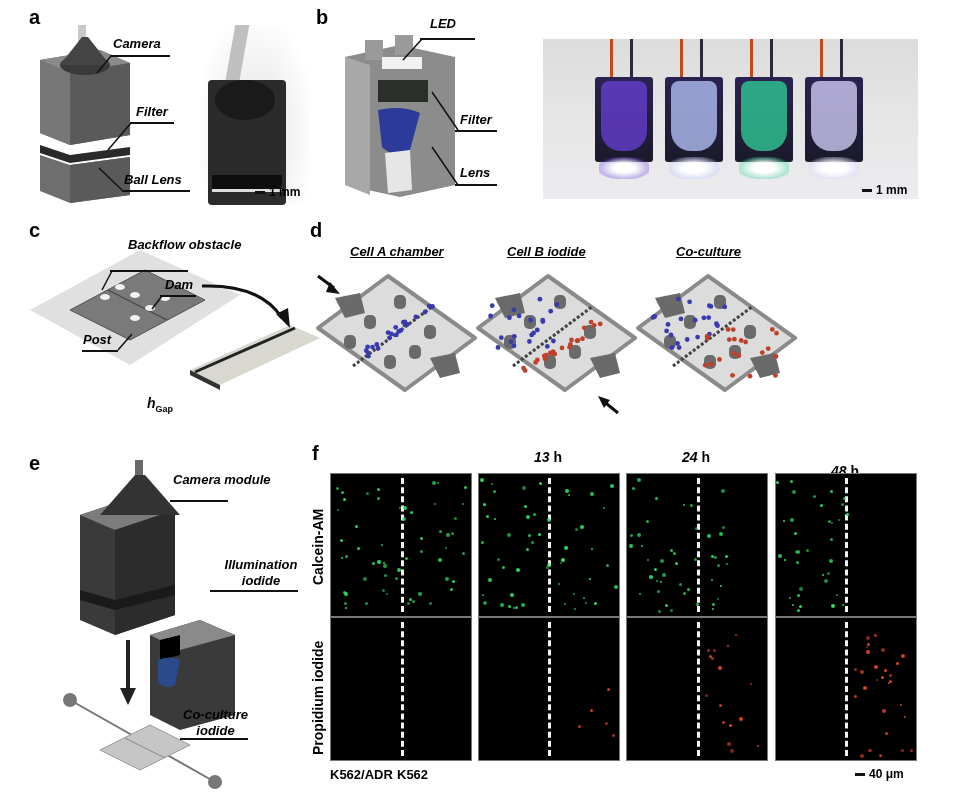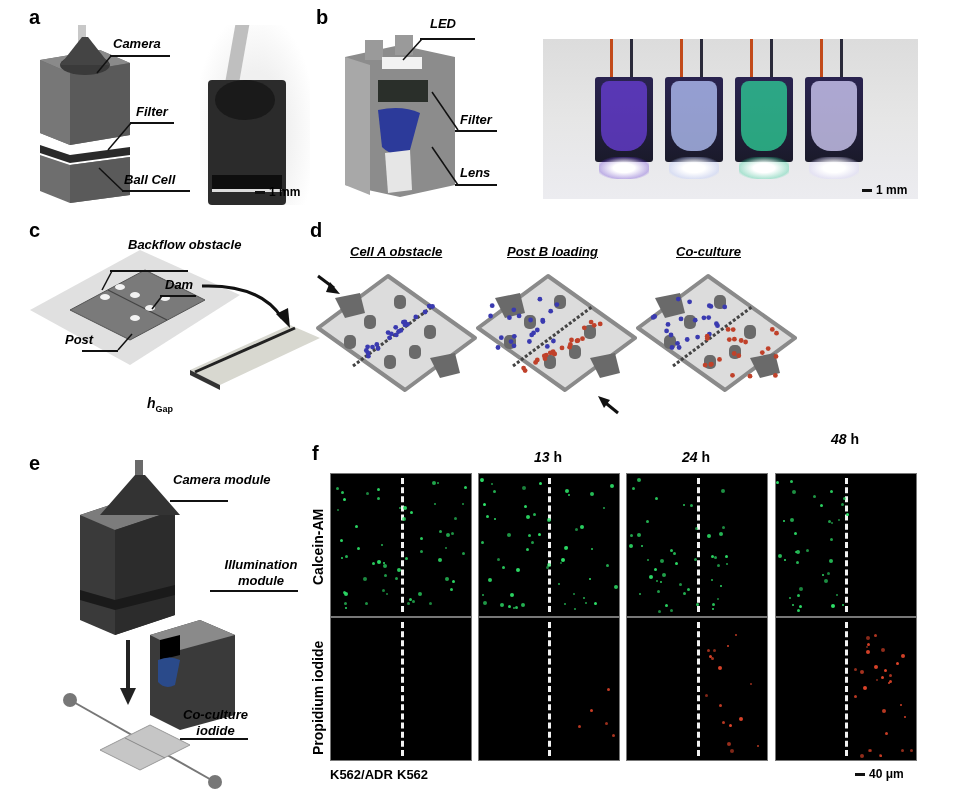--- a/index.html
+++ b/index.html
@@ -38,21 +38,21 @@
 <div class="callout" style="left:113px;top:36px;">Camera</div>
 <div class="uline" style="left:110px;top:55px;width:60px;"></div>
 <svg style="left:95px;top:55px;" width="20" height="20">
     <line x1="16" y1="1" x2="2" y2="18" stroke="#111" stroke-width="1.5"></line>
   </svg>
 <div class="callout" style="left:136px;top:104px;">Filter</div>
 <div class="uline" style="left:130px;top:122px;width:44px;"></div>
 <svg style="left:105px;top:122px;" width="30" height="30">
     <line x1="26" y1="1" x2="3" y2="28" stroke="#111" stroke-width="1.5"></line>
   </svg>
-<div class="callout" style="left:124px;top:172px;">Ball Cell</div>
+<div class="callout" style="left:124px;top:172px;">Ball Lens</div>
 <div class="uline" style="left:122px;top:190px;width:68px;"></div>
 <svg style="left:95px;top:165px;" width="30" height="30">
     <line x1="28" y1="26" x2="4" y2="3" stroke="#111" stroke-width="1.5"></line>
   </svg>
 
 <div class="abs" style="left:200px;top:25px;width:110px;height:180px;background:radial-gradient(ellipse at 50% 60%, #f0f0f0 40%, #ffffff 80%);">
   <div class="abs" style="left:30px;top:0;width:14px;height:60px;background:#bfbfbf;transform:skewX(-10deg);"></div>
   <div class="abs" style="left:8px;top:55px;width:78px;height:125px;background:#2b2b2b;border-radius:4px;"></div>
   <div class="abs" style="left:15px;top:55px;width:60px;height:40px;background:#1a1a1a;border-radius:50%;"></div>
   <div class="abs" style="left:12px;top:150px;width:70px;height:14px;background:#0e0e0e;border-bottom:3px solid #ddd;"></div>
@@ -138,34 +138,34 @@
 <div class="callout" style="left:128px;top:237px;">Backflow obstacle</div>
 <div class="uline" style="left:110px;top:270px;width:78px;"></div>
 <svg style="left:100px;top:270px;" width="20" height="22">
     <line x1="12" y1="1" x2="2" y2="20" stroke="#111" stroke-width="1.5"></line>
   </svg>
 <div class="callout" style="left:165px;top:277px;">Dam</div>
 <div class="uline" style="left:160px;top:295px;width:36px;"></div>
 <svg style="left:150px;top:295px;" width="14" height="16">
     <line x1="12" y1="1" x2="2" y2="14" stroke="#111" stroke-width="1.5"></line>
   </svg>
-<div class="callout" style="left:65px;top:332px;">Post</div>
+<div class="callout" style="left:83px;top:332px;">Post</div>
 <div class="uline" style="left:82px;top:350px;width:36px;"></div>
 <svg style="left:116px;top:332px;" width="18" height="20">
     <line x1="16" y1="2" x2="2" y2="18" stroke="#111" stroke-width="1.5"></line>
   </svg>
 <svg style="left:200px;top:280px;" width="95" height="50" viewBox="0 0 95 50">
   <path d="M2 6 Q60 4 82 38" fill="none" stroke="#111" stroke-width="3"></path>
   <polygon points="76,34 90,48 88,28" fill="#111"></polygon>
 </svg>
 <div class="abs" style="left:147px;top:395px;font-weight:bold;font-style:italic;font-size:14px;"><span>h</span><sub style="font-size:9px;font-style:normal;">Gap</sub></div>
 
 <div class="plabel" style="left:310px;top:219px;">d</div>
-<div class="dtitle" style="left:350px;top:244px;">Cell A obstacle</div>
-<div class="dtitle" style="left:507px;top:244px;">Post B loading</div>
+<div class="dtitle" style="left:350px;top:244px;">Cell A chamber</div>
+<div class="dtitle" style="left:507px;top:244px;">Cell B iodide</div>
 <div class="dtitle" style="left:676px;top:244px;">Co-culture</div>
 <svg id="chambers-d" style="left:310px;top:268px;" width="500" height="155" viewBox="0 0 500 155">
     <g transform="translate(0,0)">
       <polygon points="8,60 78,8 165,70 95,122" fill="#dcdcdc" stroke="#8a8a8a" stroke-width="4" stroke-linejoin="round"></polygon>
       <line x1="43" y1="98" x2="123" y2="38" stroke="#444" stroke-width="3" stroke-dasharray="3 2"></line>
       <rect x="54" y="47" width="12" height="14" rx="5" fill="#6a6a6a"></rect>
       <rect x="84" y="27" width="12" height="14" rx="5" fill="#6a6a6a"></rect>
       <rect x="34" y="67" width="12" height="14" rx="5" fill="#6a6a6a"></rect>
       <rect x="99" y="77" width="12" height="14" rx="5" fill="#6a6a6a"></rect>
       <rect x="114" y="57" width="12" height="14" rx="5" fill="#6a6a6a"></rect>
@@ -328,31 +328,31 @@
   <line x1="88" y1="180" x2="88" y2="230" stroke="#222" stroke-width="4"></line>
   <polygon points="80,228 96,228 88,245" fill="#222"></polygon>
   <circle cx="30" cy="240" r="7" fill="#777"></circle>
   <line x1="30" y1="240" x2="175" y2="322" stroke="#777" stroke-width="2"></line>
   <circle cx="175" cy="322" r="7" fill="#777"></circle>
   <polygon points="60,290 110,265 150,285 100,310" fill="#c6c6c6" stroke="#999"></polygon>
   <line x1="85" y1="278" x2="125" y2="298" stroke="#888"></line>
 </svg>
 <div class="callout" style="left:173px;top:472px;">Camera module</div>
 <div class="uline" style="left:170px;top:500px;width:58px;"></div>
-<div class="callout" style="left:216px;top:557px;width:90px;">Illumination module</div>
+<div class="callout" style="left:216px;top:557px;width:90px;">Illumination iodide</div>
 <div class="uline" style="left:210px;top:590px;width:88px;"></div>
 <div class="callout" style="left:178px;top:707px;width:75px;">Co-culture iodide</div>
 <div class="uline" style="left:180px;top:738px;width:68px;"></div>
 
 <div class="plabel" style="left:312px;top:442px;">f</div>
 <div id="f-times">
     <div class="ftime" style="left: 350px; top: 471px;"><i>0</i><span> h</span></div>
     <div class="ftime" style="left: 498px; top: 449px;"><i>13</i><span> h</span></div>
     <div class="ftime" style="left: 646px; top: 449px;"><i>24</i><span> h</span></div>
-    <div class="ftime" style="left: 795px; top: 431px;"><i>48</i><span> h</span></div>
+    <div class="ftime" style="left: 795px; top: 463px;"><i>48</i><span> h</span></div>
   </div>
 <div class="rowlabel" style="left:310px;top:585px;">Calcein-AM</div>
 <div class="rowlabel" style="left:310px;top:755px;">Propidium iodide</div>
 <div id="f-grid">
     <div class="fpanel" style="left: 330px; top: 473px; width: 140px; height: 142px;">
       <div class="dash" style="left: 70px;"></div>
       <div style="position: absolute; left: 123px; top: 42.9px; width: 3px; height: 3px; border-radius: 50%; background: rgb(46, 230, 106); opacity: 0.6;"></div>
       <div style="position: absolute; left: 103.3px; top: 29.1px; width: 2px; height: 2px; border-radius: 50%; background: rgb(46, 230, 106); opacity: 0.7;"></div>
       <div style="position: absolute; left: 46.1px; top: 85.9px; width: 4px; height: 4px; border-radius: 50%; background: rgb(46, 230, 106); opacity: 0.93;"></div>
       <div style="position: absolute; left: 70.6px; top: 42.9px; width: 4px; height: 4px; border-radius: 50%; background: rgb(46, 230, 106); opacity: 0.75;"></div>

